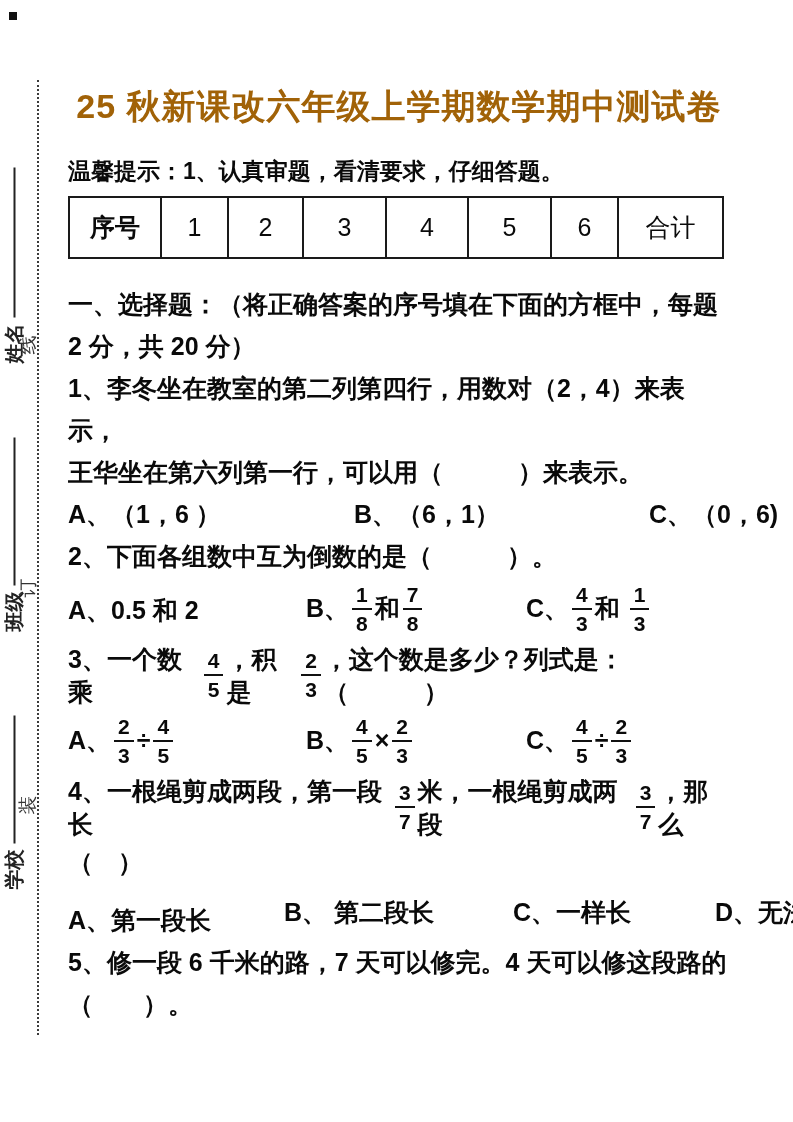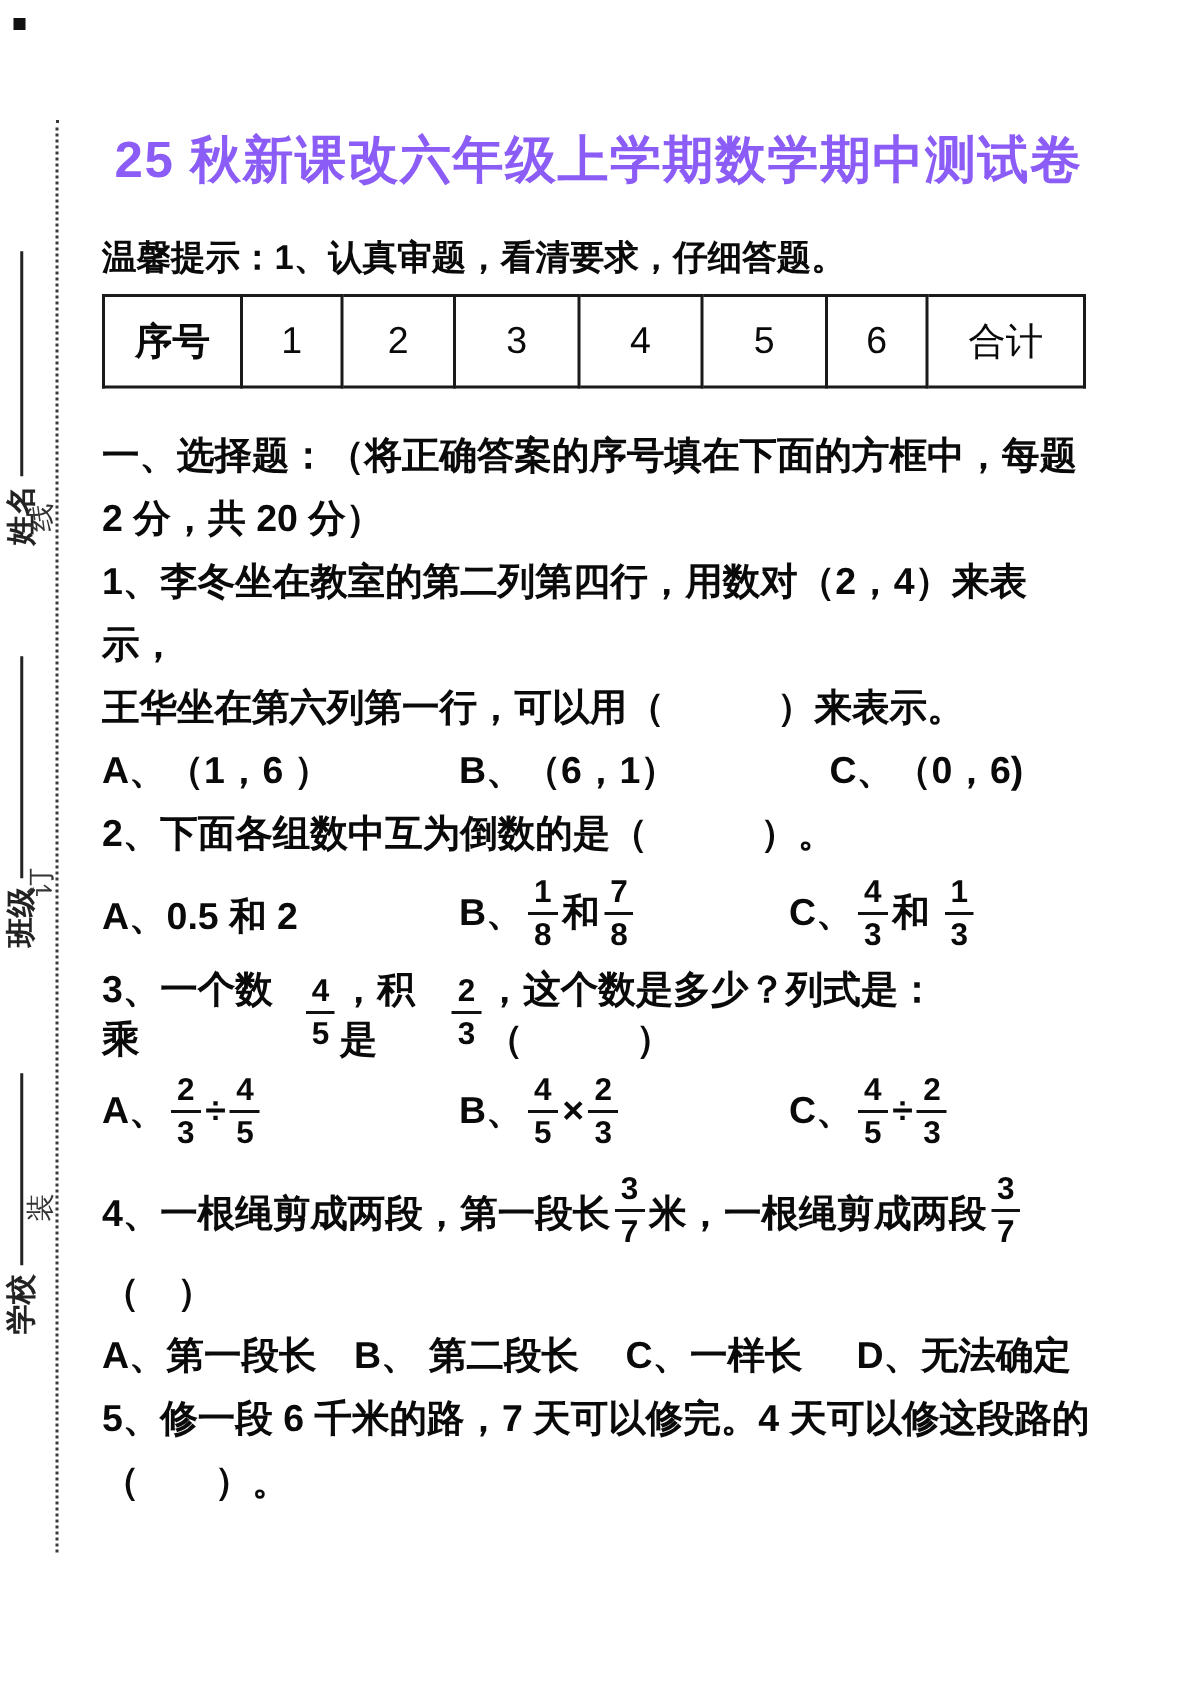--- a/index.html
+++ b/index.html
@@ -17,40 +17,40 @@
     transform:rotate(-90deg); transform-origin:center center;
     font-size:20px; font-weight:600; color:#222; white-space:nowrap;
   }
   .margin-field .field-line { display:inline-block; height:0; border-bottom:2px solid #222; }
   .binding-char {
     position:absolute; width:24px; height:24px; font-size:19px; color:#333;
     transform:rotate(-90deg); transform-origin:center center; text-align:center; line-height:24px;
   }
   
   .content { position:absolute; left:68px; top:0; width:662px; }
-  .paper-title { padding-top:84px; text-align:center; font-size:34px; font-weight:800; letter-spacing:1px; color:#8b5cf6; }
+  .paper-title { padding-top:84px; text-align:center; font-size:34px; font-weight:800; letter-spacing:1px; color:#a16207; }
   .tips-line1 { margin-top:26px; font-size:23px; font-weight:700; }
   .tips-line2 { margin-top:13px; padding-left:132px; font-size:23px; font-weight:700; }
   table.answer-table { margin-top:9px; border-collapse:collapse; table-layout:fixed; }
   table.answer-table td {
     border:2px solid #1a1a1a; text-align:center; vertical-align:middle;
     font-size:25px; padding:13px;
   }
   table.answer-table tr:first-child td { height:46px; }
   table.answer-table tr:last-child td { height:44px; }
   td.cjk-bold { font-weight:700; }
   .section-heading, .q-line { font-size:25px; font-weight:600; line-height:42px; }
   .section-heading.first { margin-top:24px; }
-  .opt-row { display:flex; align-items:center; font-size:25px; font-weight:600; line-height:42px; }
+  .opt-row { display:flex; align-items:center; font-size:25px; font-weight:600; line-height:42px;gap:48px; }
   .opt-row .opt { flex:0 0 auto; }
   .frac-line { display:flex; align-items:center; min-height:66px; font-size:25px; font-weight:600; }
   .q1-optA { width:238px; } .q1-optB { width:247px; }
   .q2-optA { width:238px; } .q2-optB { width:220px; }
   .q3-optA { width:238px; } .q3-optB { width:220px; }
-  .q4-optA { width:168px; } .q4-optB { width:181px; } .q4-optC { width:154px; }
+  .q4-optA { width:168px;margin-top:16px; } .q4-optB { width:181px; } .q4-optC { width:154px; }
   .frac {
     display:inline-flex; flex-direction:column; align-items:center;
     vertical-align:middle; line-height:1; margin:0 3px; transform:translateY(-1px);
   }
   .frac .num { font-size:21px; font-weight:600; padding:0 4px 3px; }
   .frac .den { font-size:21px; font-weight:600; padding:3px 4px 0; border-top:2px solid #111; }
 </style>
 </head>
 <body>
 
@@ -178,20 +178,21 @@
         <span>4、一根绳剪成两段，第一段长</span>
         <span class="frac">
           <span class="num">3</span>
           <span class="den">7</span>
         </span>
         <span>米，一根绳剪成两段</span>
         <span class="frac">
           <span class="num">3</span>
           <span class="den">7</span>
         </span>
+        <span>，那么</span>
       </div>
     <div class="q-line">（　）</div>
     <div class="opt-row">
       <span class="opt q4-optA">A、第一段长</span>
       <span class="opt q4-optB">B、 第二段长</span>
       <span class="opt q4-optC">C、一样长</span>
       <span class="opt">D、无法确定</span>
     </div>
 
     <div class="q-line">5、修一段 6 千米的路，7 天可以修完。4 天可以修这段路的</div>

